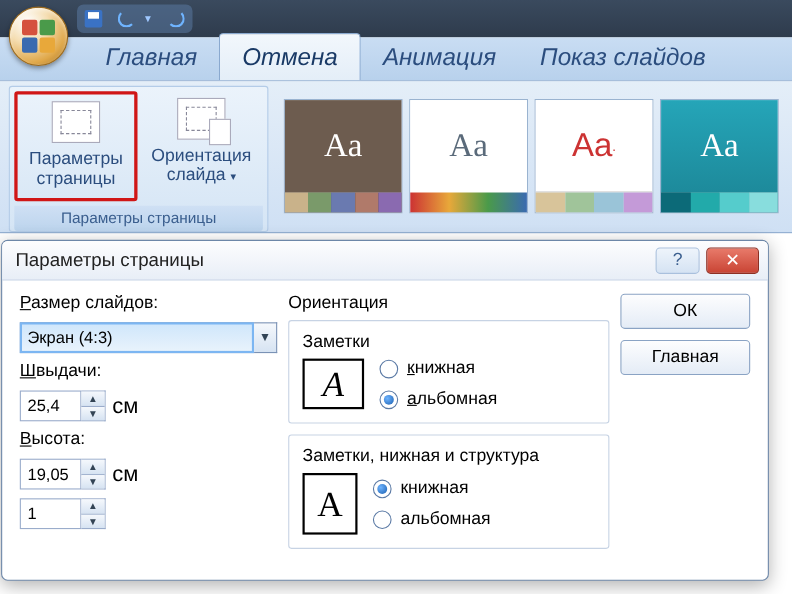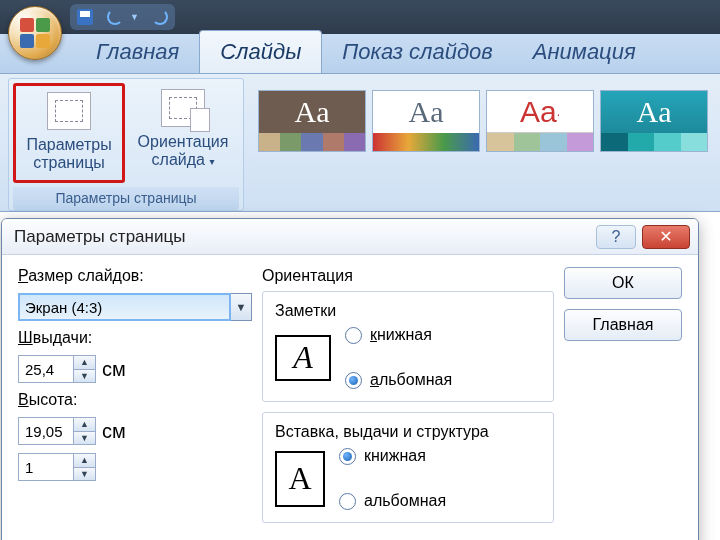--- a/index.html
+++ b/index.html
@@ -101,21 +101,21 @@
     background:#fff; border:1px solid #aab;
   }
   .big-btn .lbl { font-size: 16px; color:#2b4d7e; text-align:center; line-height:1.15; margin-top:6px; }
   .big-btn .caret { font-size:10px; color:#2b4d7e; }
 
   
   .themes {
     flex: 1; display:flex; gap:6px; padding:12px 4px;
   }
   .theme-thumb {
-    width: 108px; height: 62px; border:1px solid #9ab3d0; background:#fff;
+    width: 108px; height: 104px; border:1px solid #9ab3d0; background:#fff;
     display:flex; flex-direction:column; cursor:pointer;
   }
   .theme-thumb .top { flex:1; display:flex; align-items:center; justify-content:center; font-size:30px; font-family:Georgia,serif; }
   .theme-thumb .bar { height:18px; display:flex; }
   .theme-thumb .bar span { flex:1; }
   .th1 .top{background:#6d5c4f;color:#fff;}
   .th1 .bar{background:#544539;}
   .th2 .top{background:#fff;color:#5a6a7a;}
   .th2 .bar{background:linear-gradient(90deg,#c33,#e8a83a,#4a9a4a,#3a6ab0);}
   .th3 .top{background:#fff;color:#c33; border-bottom:1px solid #ccc;}
@@ -196,21 +196,21 @@
     position:relative;
   }
   .legend { font-size:16px; margin-bottom:6px; }
   .orient-row { display:flex; align-items:center; gap:14px; }
   .preview-A {
     width:50px; height:56px; border:2px solid #000; background:#fff;
     display:flex; align-items:center; justify-content:center;
     font-family:"Times New Roman",serif; font-size:32px;
   }
   .preview-A.landscape { width:56px; height:46px; font-style:italic; }
-  .radios { display:flex; flex-direction:column; gap:27px; }
+  .radios { display:flex; flex-direction:column; gap:10px; }
   .radio { display:flex; align-items:center; gap:8px; cursor:pointer; }
   .radio .dot {
     width:17px;height:17px;border:1px solid #5b7aa5;border-radius:50%;
     display:flex;align-items:center;justify-content:center;background:#fff;
   }
   .radio.checked .dot::after {
     content:'';width:9px;height:9px;border-radius:50%;
     background:radial-gradient(circle at 35% 35%,#6fb4ff,#1a5fb0);
   }
   .radio span u { text-decoration:underline; }
@@ -246,23 +246,23 @@
   <div class="orb-inner">
     <div></div>
       <div></div>
       <div></div>
       <div></div>
   </div>
 </div>
 
 <div class="tabs">
   <div class="tab">Главная</div>
-  <div class="tab active">Слайды</div>
+  <div class="tab active">Отмена</div>
+  <div class="tab">Анимация</div>
   <div class="tab">Показ слайдов</div>
-  <div class="tab">Анимация</div>
 </div>
 
 <div class="ribbon">
   <div class="ribbon-group left">
     <div class="group-body">
       <div class="big-btn highlight">
         <div class="icon-box"></div>
         <div class="lbl">Параметры<br>страницы</div>
       </div>
       <div class="big-btn">
@@ -378,21 +378,21 @@
             </label>
             <label class="radio checked">
               <span class="dot"></span>
                 <span><u>а</u><span>льбомная</span></span>
             </label>
           </div>
         </div>
       </div>
 
       <div class="fieldset">
-        <div class="legend">Вставка, выдачи и структура</div>
+        <div class="legend">Заметки, нижная и структура</div>
         <div class="orient-row">
           <div class="preview-A">A</div>
           <div class="radios">
             <label class="radio checked">
               <span class="dot"></span>
                 <span>к<span>нижная</span></span>
             </label>
             <label class="radio">
               <span class="dot"></span>
                 <span>а<span>льбомная</span></span>

